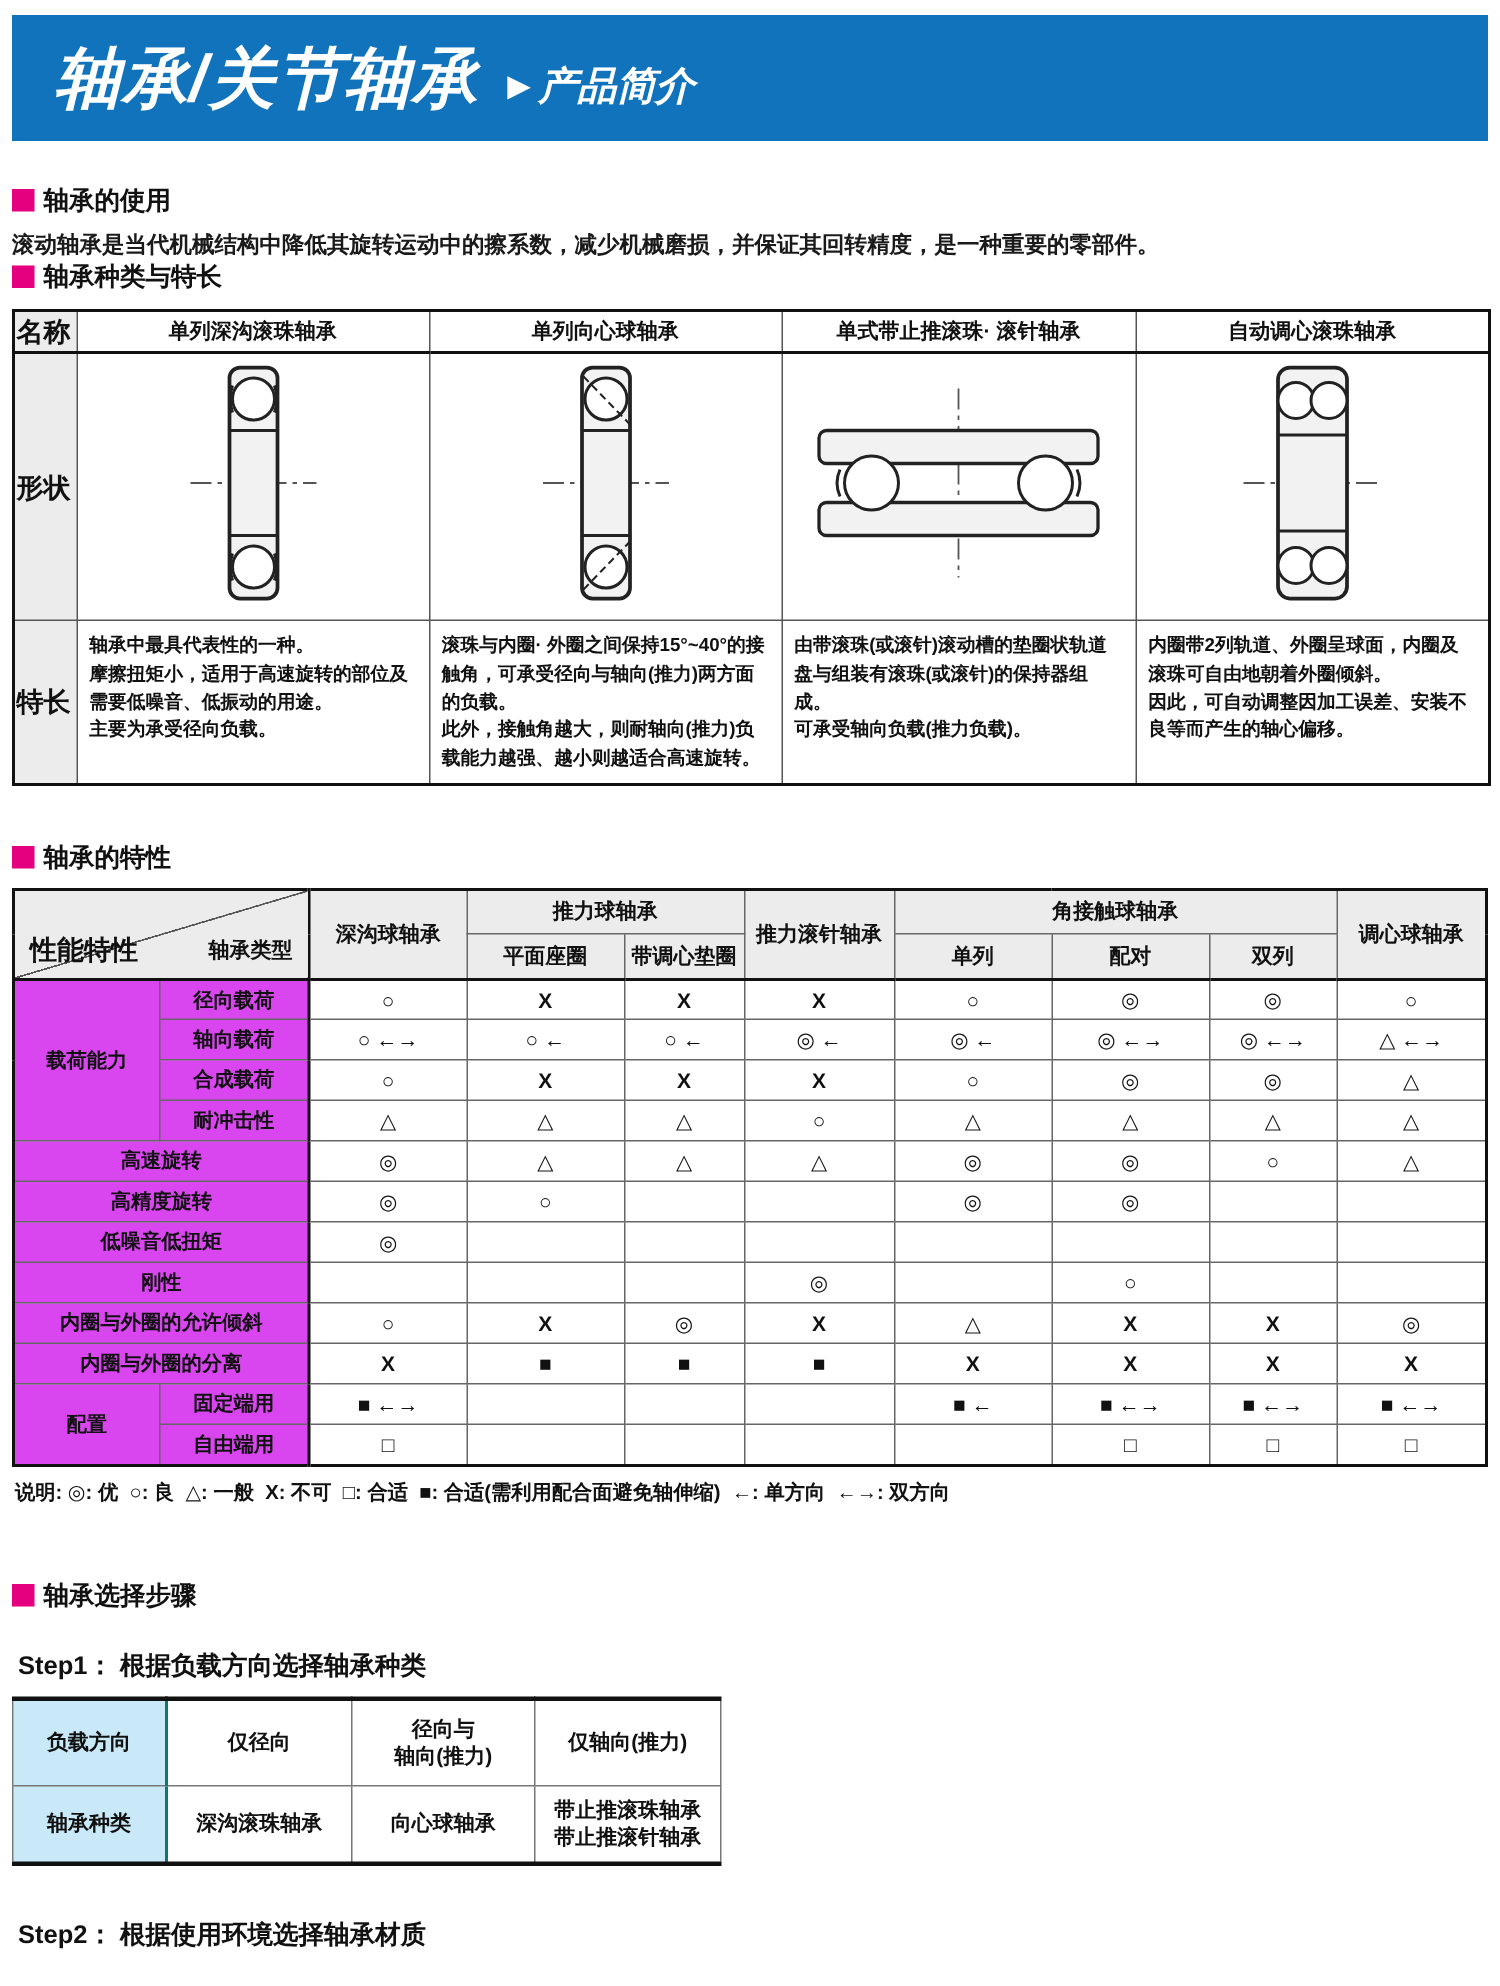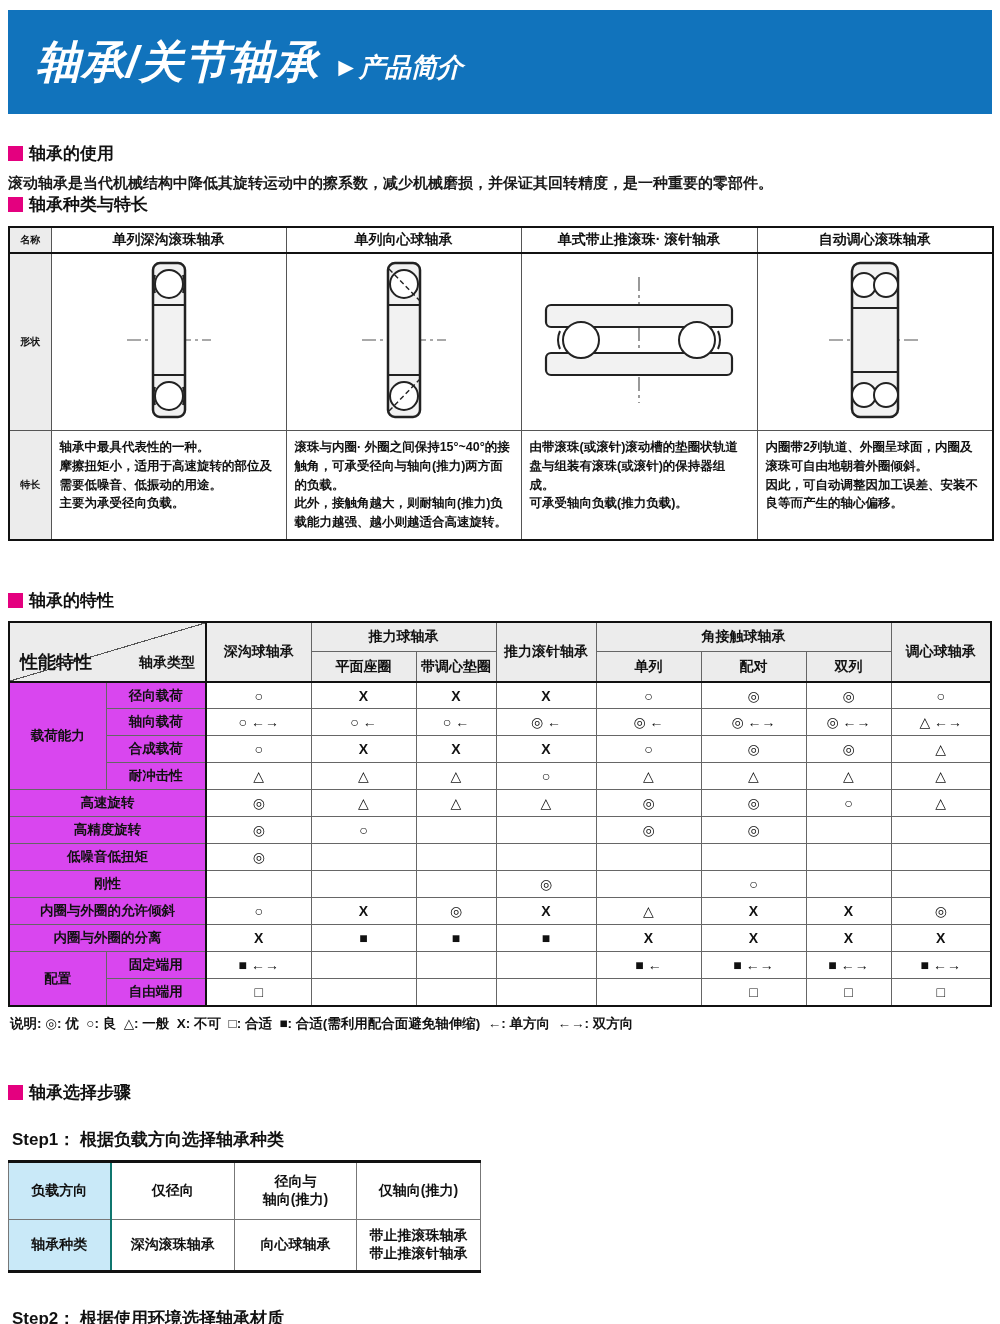--- a/index.html
+++ b/index.html
@@ -6,40 +6,40 @@
   body{
     width:1000px;
     font-family:"Liberation Sans","DejaVu Sans",sans-serif;
     color:#111;
     -webkit-font-smoothing:antialiased;
   }
   .page{width:1000px;position:relative;}
 
   
   .banner{
-    margin:10px 8px 0 8px;height:104px;
+    margin:10px 8px 0 8px;height:84px;
     display:flex;align-items:center;padding-left:28px;box-sizing:border-box;
   }
   .banner .title{color:#fff;font-size:44px;font-weight:bold;letter-spacing:1px;font-style:italic;}
   .banner .subtitle{color:#fff;font-size:26px;font-weight:bold;margin-left:14px;margin-top:10px;font-style:italic;}
 
   
   .sec{display:flex;align-items:center;margin:0 8px;}
   .sec .sq{width:15px;height:15px;margin-right:6px;flex:none;}
   .sec .txt{font-size:17px;font-weight:bold;}
   .intro{margin:9px 8px 0 8px;font-size:15px;font-weight:bold;color:#1a1a1a;}
 
   
   table{border-collapse:collapse;table-layout:fixed;}
   td{box-sizing:border-box;}
 
   
   .types{width:984px;margin:10px 8px 0 8px;border:2px solid #111;}
   .types td{border:1px solid #555;vertical-align:middle;}
-  .types .lab{background:#ececec;font-weight:bold;font-size:10px;text-align:center;width:42px;}
+  .types .lab{background:#ececec;font-weight:bold;font-size:18px;text-align:left;width:42px;}
   .types .nm{font-weight:bold;font-size:14px;text-align:center;height:26px;border-bottom:2px solid #111;}
   .types .lab0{border-bottom:2px solid #111;}
   .types .shape{height:176px;text-align:center;vertical-align:middle;background:#fff;}
   .types .feat{vertical-align:top;padding:7px 8px;font-size:12.5px;line-height:1.5;font-weight:bold;white-space:pre-line;height:108px;}
 
   
   .chars{width:982px;margin:9px 8px 0 8px;border:2px solid #111;}
   .chars td{border:1px solid #666;text-align:center;vertical-align:middle;}
   .chars .hd{background:#ececec;font-weight:bold;font-size:14px;height:30px;}
   .chars .hb{border-bottom:2px solid #111;}
@@ -159,21 +159,21 @@
       <td class="feat">滚珠与内圈· 外圈之间保持15°~40°的接触角，可承受径向与轴向(推力)两方面的负载。
 此外，接触角越大，则耐轴向(推力)负载能力越强、越小则越适合高速旋转。</td>
       <td class="feat">由带滚珠(或滚针)滚动槽的垫圈状轨道盘与组装有滚珠(或滚针)的保持器组成。
 可承受轴向负载(推力负载)。</td>
       <td class="feat">内圈带2列轨道、外圈呈球面，内圈及滚珠可自由地朝着外圈倾斜。
 因此，可自动调整因加工误差、安装不良等而产生的轴心偏移。</td>
     </tr>
   </tbody>
     </table>
 
-  <div class="sec" style="margin-top:48px">
+  <div class="sec" style="margin-top:36px">
     <span class="sq" style="background:#E4007F"></span>
     <span class="txt">轴承的特性</span>
   </div>
 
   <table class="chars">
     <colgroup>
       <col style="width:97px">
         <col style="width:100px">
         <col style="width:105px">
         <col style="width:105px">

